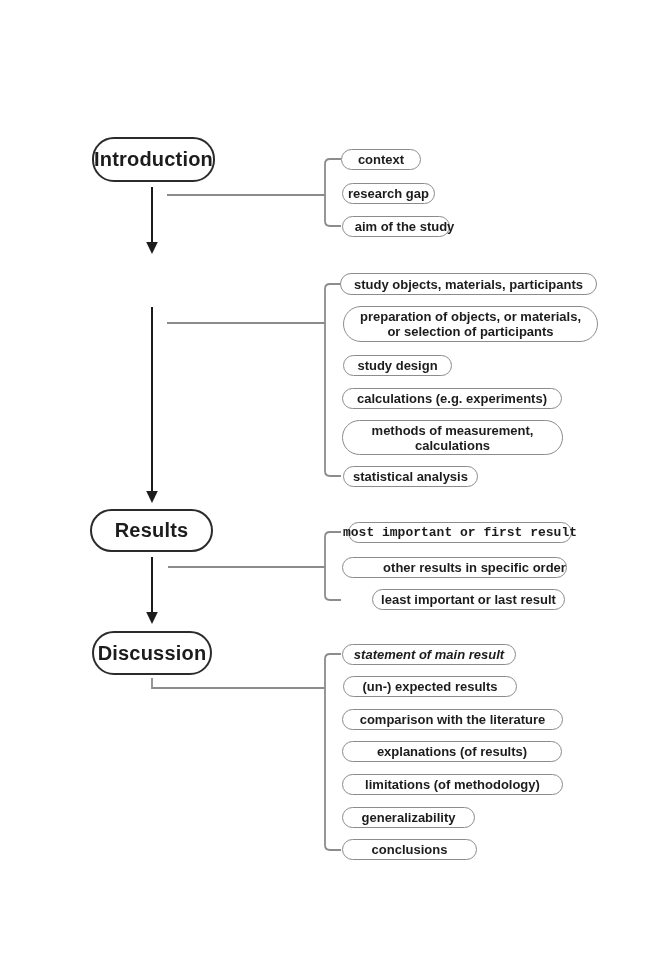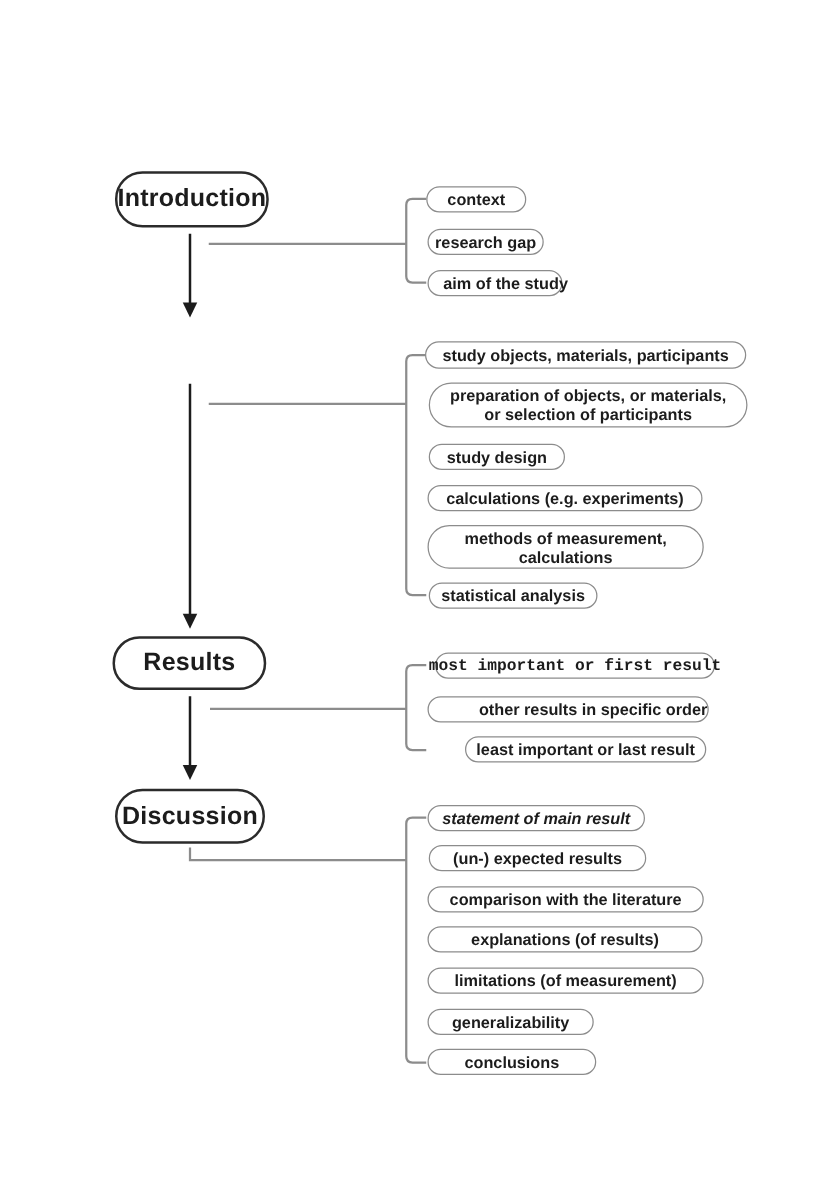--- a/index.html
+++ b/index.html
@@ -110,17 +110,17 @@
   <div class="bubble" style="left:343px; top:466px; width:135px;">statistical analysis</div>
 
   <div class="bubble" style="left:348px; top:522px; width:224px;font-family:Liberation Mono, monospace;">most important or first result</div>
   <div class="bubble" style="left:342px; top:557px; width:225px;padding-left:40px;">other results in specific order</div>
   <div class="bubble" style="left:343px; top:589px; width:193px;margin-left:29px;">least important or last result</div>
 
   <div class="bubble" style="left:342px; top:644px; width:174px;font-style:italic;">statement of main result</div>
   <div class="bubble" style="left:343px; top:676px; width:174px;">(un-) expected results</div>
   <div class="bubble" style="left:342px; top:709px; width:221px;">comparison with the literature</div>
   <div class="bubble" style="left:342px; top:741px; width:220px;">explanations (of results)</div>
-  <div class="bubble" style="left:342px; top:774px; width:221px;">limitations (of measurement)</div>
+  <div class="bubble" style="left:342px; top:774px; width:221px;">limitations (of methodology)</div>
   <div class="bubble" style="left:342px; top:807px; width:133px;">generalizability</div>
   <div class="bubble" style="left:342px; top:839px; width:135px;">conclusions</div>
 
 </div>
 
 </body></html>

